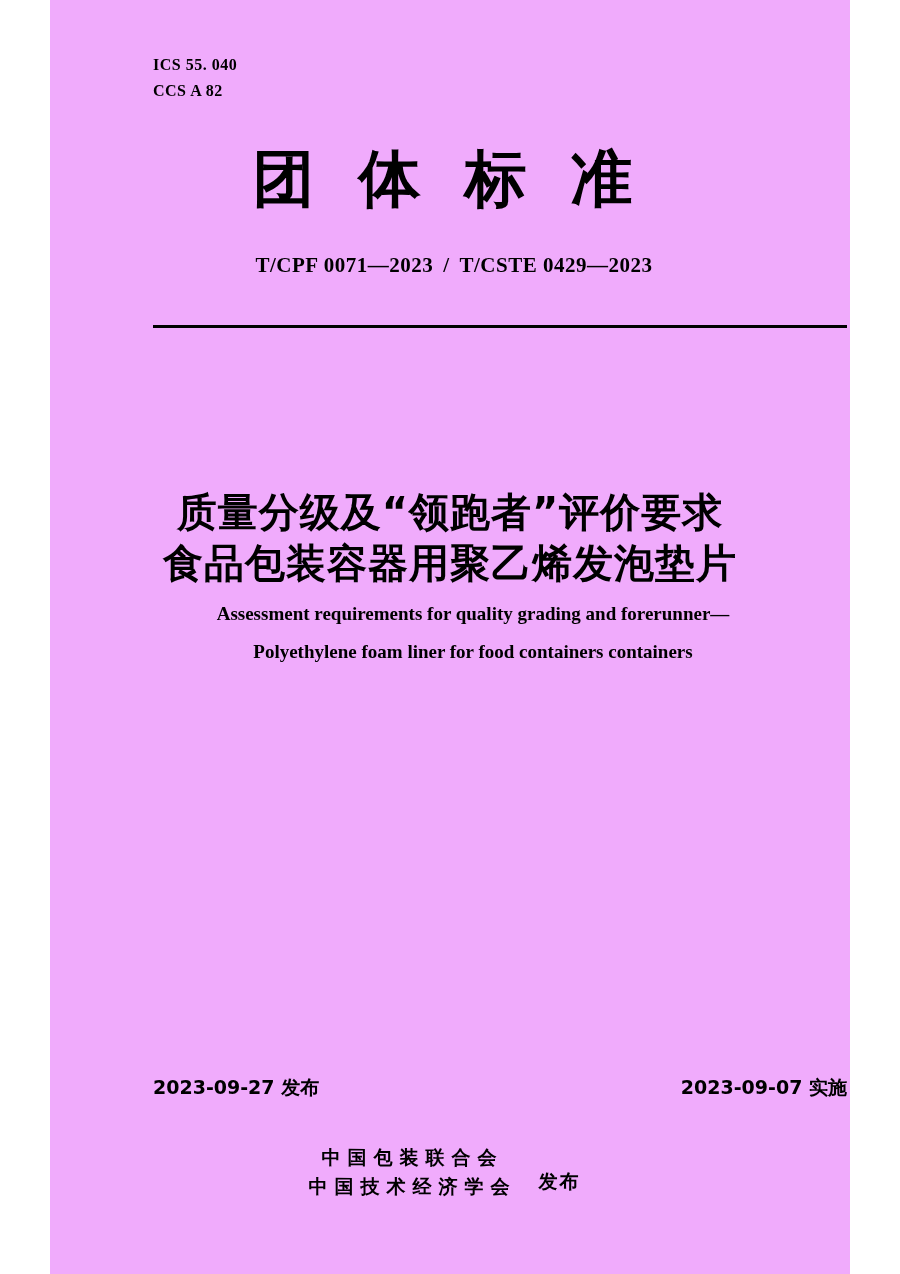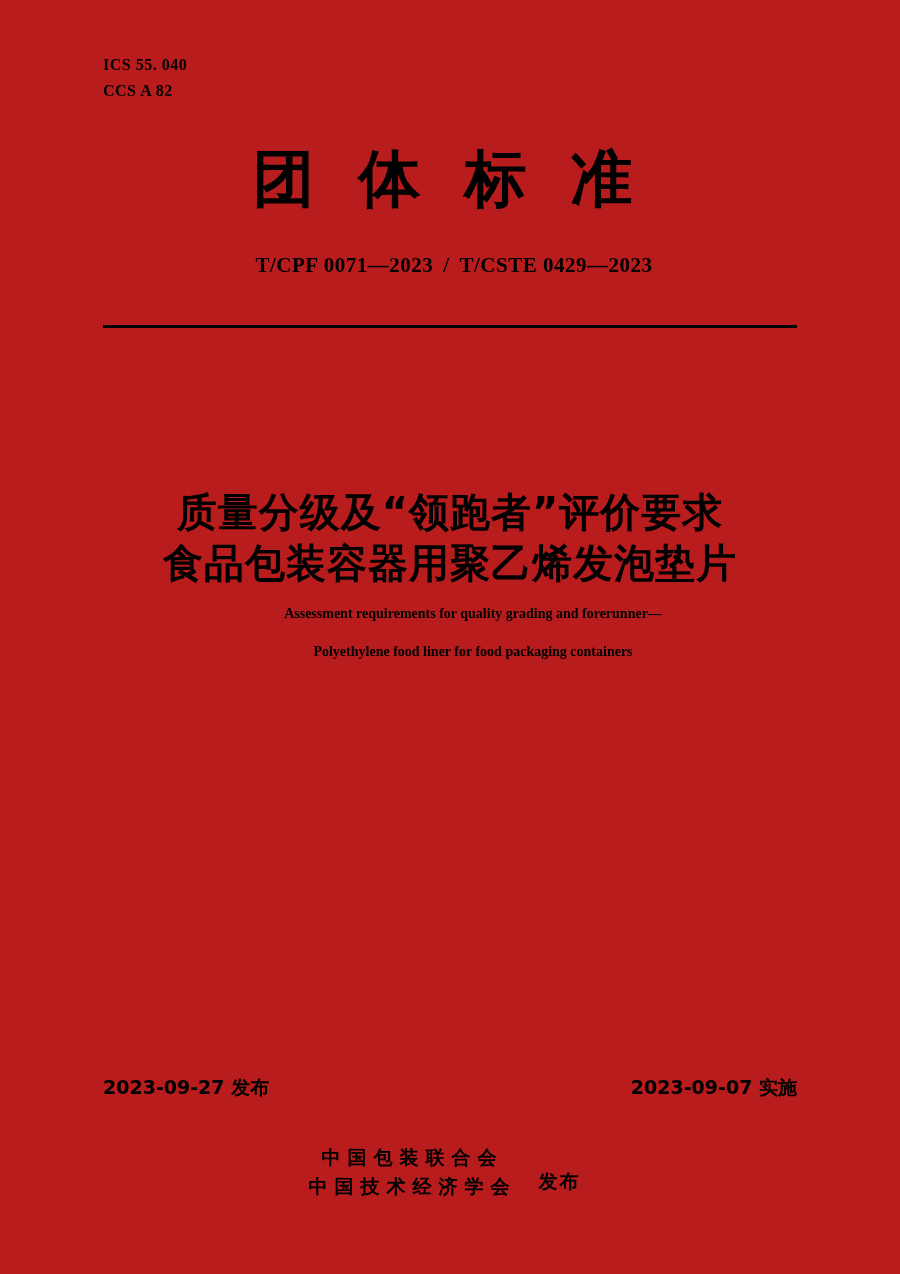--- a/index.html
+++ b/index.html
@@ -2,24 +2,24 @@
 <html><head>
 <meta charset="utf-8">
 <style>
   html, body {
     margin: 0;
     padding: 0;
     background: #ffffff;
   }
   .page {
     position: relative;
-    width: 900px;
+    width: 800px;
     height: 1274px;
     margin: 0 auto;
-    background: #b91c1c;
+    background: #f0abfc;
     font-family: "Liberation Serif", serif;
     color: #000000;
     overflow: hidden;
   }
 
   
   .codes {
     position: absolute;
     left: 103px;
     top: 52px;
@@ -84,21 +84,21 @@
     font-family: "DejaVu Sans", sans-serif;
     font-weight: bold;
     font-size: 40px;
     line-height: 51px;
     letter-spacing: 1px;
   }
   .doctitle .en {
     margin-top: 11px;
     font-family: "Liberation Serif", serif;
     font-weight: bold;
-    font-size: 14px;
+    font-size: 19px;
     line-height: 27px;
     padding-left: 46px;
   }
 
   
   .dates {
     position: absolute;
     left: 103px;
     width: 694px;
     top: 1075px;
@@ -155,21 +155,21 @@
   <div class="stdnum">
     <span>T/CPF 0071—2023</span><span class="sep">/</span><span>T/CSTE 0429—2023</span>
   </div>
 
   <div class="rule"></div>
 
   <div class="doctitle">
     <div class="cn">质量分级及“领跑者”评价要求</div>
     <div class="cn">食品包装容器用聚乙烯发泡垫片</div>
     <div class="en">Assessment requirements for quality grading and forerunner—</div>
-    <div class="en">Polyethylene food liner for food packaging containers</div>
+    <div class="en">Polyethylene foam liner for food containers containers</div>
   </div>
 
   <div class="dates">
     <div class="issue-date">2023-09-27 发布</div>
     <div class="effective-date">2023-09-07 实施</div>
   </div>
 
   <div class="publisher">
     <div class="orgs">
       <div>中国包装联合会</div>

